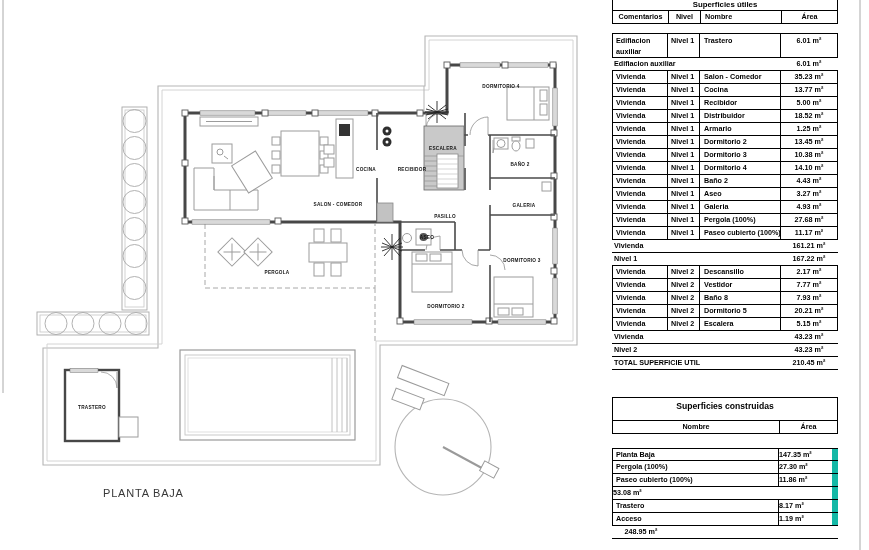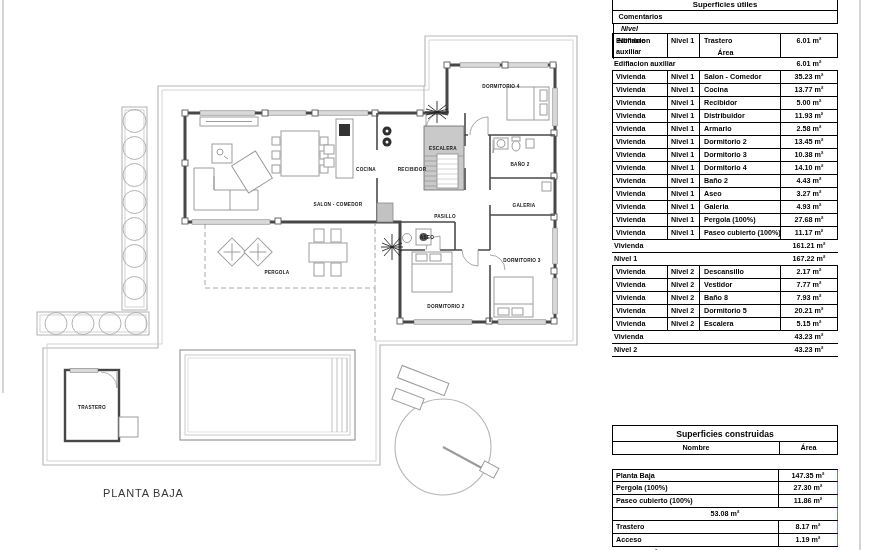--- a/index.html
+++ b/index.html
@@ -10,45 +10,45 @@
               fill:#141414;letter-spacing:.25px;}
   .plan-title{font-family:"Liberation Sans",sans-serif;font-size:11px;fill:#383838;letter-spacing:.8px;}
 
   
   .tbl{position:absolute;left:612px;width:226px;color:#000;font-weight:bold;box-sizing:border-box;}
   #tbl-utiles{top:0;}
   #tbl-cons{top:397px;}
   .tbl *{box-sizing:border-box;}
   .tbl-title{border:1px solid #000;text-align:center;font-size:7.8px;}
   #tbl-utiles .tbl-title{height:11px;line-height:10px;border-top:none;}
-  #tbl-cons  .tbl-title{height:17px;line-height:17px;font-size:8.6px;margin-top:28px;}
+  #tbl-cons  .tbl-title{height:24px;line-height:17px;font-size:8.6px;}
   .tbl-head{display:flex;border:1px solid #000;border-top:none;font-size:7.2px;}
-  #tbl-utiles .tbl-head{height:13px;line-height:12px;flex-direction:column;}
+  #tbl-utiles .tbl-head{height:13px;line-height:12px;}
   #tbl-cons  .tbl-head{height:13px;line-height:12px;}
   .tbl-gap{height:9px;}
   #tbl-cons .tbl-gap{height:14px;}
   .w-com{width:55px;text-align:center;}
-  .w-niv{width:32px;text-align:center;border-left:1px solid #000;font-style:italic;}
+  .w-niv{width:32px;text-align:center;border-left:1px solid #000;}
   .w-nom{width:81px;padding-left:4px;border-left:1px solid #000;}
   .w-area{flex:1;text-align:center;border-left:1px solid #000;}
   .w-nom2{width:166px;text-align:center;}
   .w-area2{flex:1;text-align:center;border-left:1px solid #000;}
   .trow{display:flex;height:13px;line-height:12px;font-size:7.2px;border-bottom:1px solid #000;
         white-space:nowrap;}
   .trow.first{border-top:1px solid #000;}
   .trow.tall{height:25px;line-height:11px;}
   .trow.tall .td{padding-top:1px;}
   .td{overflow:hidden;}
   .td-com{width:55px;padding-left:3px;border-left:1px solid #000;}
   .trow.tall .td-com{white-space:normal;}
   .td-niv{width:32px;padding-left:3px;border-left:1px solid #000;}
   .td-nom{width:81px;padding-left:4px;border-left:1px solid #000;}
   .td-area{flex:1;text-align:center;border-left:1px solid #000;border-right:1px solid #000;}
   .td-nom2{width:166px;padding-left:3px;border-left:1px solid #000;}
-  .td-area2{flex:1;text-align:center;border-left:1px solid #000;border-right:1px solid #14b8a6;}
+  .td-area2{flex:1;border-left:1px solid #000;border-right:6px solid #14b8a6;}
   .trow-sub{display:flex;height:13px;line-height:12px;font-size:7.2px;border-bottom:1px solid #000;
             white-space:nowrap;}
   .sub-label{flex:1;padding-left:2px;}
   .sub-area{width:58px;text-align:center;}
 </style>
 </head>
 <body>
 
 <div id="stage">
 
@@ -371,27 +371,27 @@
         <div class="trow">
           <div class="td td-com">Vivienda</div>
           <div class="td td-niv">Nivel 1</div>
           <div class="td td-nom">Recibidor</div>
           <div class="td td-area">5.00 m²</div>
         </div>
         <div class="trow">
           <div class="td td-com">Vivienda</div>
           <div class="td td-niv">Nivel 1</div>
           <div class="td td-nom">Distribuidor</div>
-          <div class="td td-area">11.93 m²</div>
+          <div class="td td-area">18.52 m²</div>
         </div>
         <div class="trow">
           <div class="td td-com">Vivienda</div>
           <div class="td td-niv">Nivel 1</div>
           <div class="td td-nom">Armario</div>
-          <div class="td td-area">2.58 m²</div>
+          <div class="td td-area">1.25 m²</div>
         </div>
         <div class="trow">
           <div class="td td-com">Vivienda</div>
           <div class="td td-niv">Nivel 1</div>
           <div class="td td-nom">Dormitorio 2</div>
           <div class="td td-area">13.45 m²</div>
         </div>
         <div class="trow">
           <div class="td td-com">Vivienda</div>
           <div class="td td-niv">Nivel 1</div>
@@ -472,20 +472,24 @@
           <div class="td td-nom">Escalera</div>
           <div class="td td-area">5.15 m²</div>
         </div>
         <div class="trow-sub">
           <div class="sub-label">Vivienda</div>
           <div class="sub-area">43.23 m²</div>
         </div>
         <div class="trow-sub">
           <div class="sub-label">Nivel 2</div>
           <div class="sub-area">43.23 m²</div>
+        </div>
+        <div class="trow-sub">
+          <div class="sub-label">TOTAL SUPERFICIE UTIL</div>
+          <div class="sub-area">210.45 m²</div>
         </div>
       </div>
   </div>
 
   <div class="tbl" id="tbl-cons">
     <div class="tbl-title">Superficies construidas</div>
     <div class="tbl-head">
       <div class="w-nom2">Nombre</div>
       <div class="w-area2">Área</div>
     </div>

